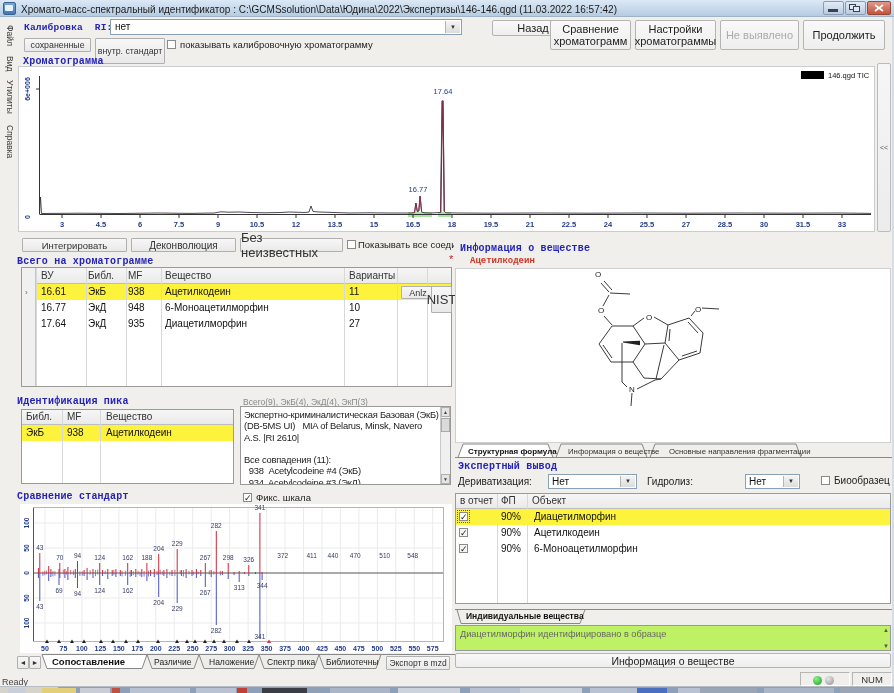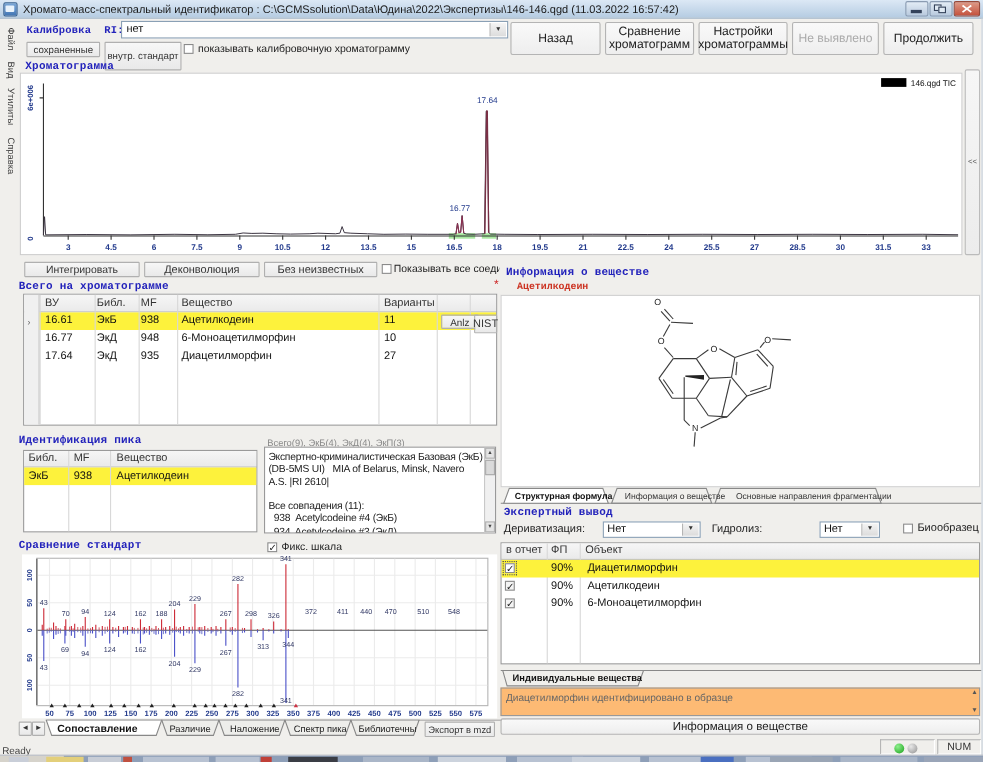--- a/index.html
+++ b/index.html
@@ -32,21 +32,21 @@
 <div class="abs" style="left:-1px;top:25px;width:16px;height:60px;font-size:8.5px;color:#3a3a3a;writing-mode:vertical-rl;">Файл</div>
 <div class="abs" style="left:-1px;top:56px;width:16px;height:60px;font-size:8.5px;color:#3a3a3a;writing-mode:vertical-rl;">Вид</div>
 <div class="abs" style="left:-1px;top:80px;width:16px;height:60px;font-size:8.5px;color:#3a3a3a;writing-mode:vertical-rl;">Утилиты</div>
 <div class="abs" style="left:-1px;top:125px;width:16px;height:60px;font-size:8.5px;color:#3a3a3a;writing-mode:vertical-rl;">Справка</div>
 <div class="abs hdr" style="left:24px;top:22px;font-size:9.5px">Калибровка&nbsp; RI:</div>
 <div class="combo" style="left:110px;top:19px;width:352px;height:16px;line-height:14px;padding-left:4px">нет<div class="cabtn">▼</div></div>
 <div class="sbtn abs" style="left:24px;top:38px;width:67px;height:14px;font-size:8.8px">сохраненные</div>
 <div class="sbtn abs" style="left:95px;top:38px;width:70px;height:26px;font-size:8.8px;white-space:nowrap">внутр. стандарт</div>
 <div class="cb" style="left:167px;top:40px"></div>
 <div class="abs" style="left:180px;top:39px;font-size:9.5px;color:#222">показывать калибровочную хроматограмму</div>
-<div class="btn abs" style="left:464px;top:20px;width:82px;height:30px;color:#222;line-height:12px">Назад</div>
+<div class="btn abs" style="left:492px;top:20px;width:82px;height:16px;color:#222;line-height:12px">Назад</div>
 <div class="btn abs" style="left:550px;top:20px;width:81px;height:30px;color:#222;line-height:12px">Сравнение<br>хроматограмм</div>
 <div class="btn abs" style="left:635px;top:20px;width:81px;height:30px;color:#222;line-height:12px">Настройки<br>хроматограммы</div>
 <div class="btn abs" style="left:720px;top:20px;width:79px;height:30px;color:#aaa;line-height:12px">Не выявлено</div>
 <div class="btn abs" style="left:803px;top:20px;width:82px;height:30px;color:#222;line-height:12px">Продолжить</div>
 <div class="abs hdr" style="left:23px;top:56px">Хроматограмма</div>
 <div class="abs" style="left:18px;top:66px;width:857px;height:166px;background:#ffffff;border:1px solid #cccccc">
 <svg width="857" height="166" style="position:absolute;left:0;top:0">
 <line x1="20.5" y1="9" x2="20.5" y2="147" stroke="#333333"></line>
 <line x1="17" y1="22" x2="20.5" y2="22" stroke="#333333"></line>
 <rect x="389" y="145" width="24" height="5" fill="#a8e8a0"></rect>
@@ -101,21 +101,21 @@
 <text x="11" y="150" font-size="7" font-weight="bold" fill="#223a8c" text-anchor="middle" transform="rotate(-90 11 150)">0</text>
 <text x="399" y="125" font-size="7.5" fill="#223a8c" text-anchor="middle">16.77</text>
 <text x="424" y="27" font-size="7.5" fill="#223a8c" text-anchor="middle">17.64</text>
 <rect x="782" y="4" width="23" height="8" fill="#000000"></rect>
 <text x="809" y="11" font-size="7.5" fill="#111111">146.qgd TIC</text>
 </svg>
 </div>
 <div class="abs" style="left:877px;top:63px;width:14px;height:169px;background:linear-gradient(#f6f6f6,#ececec);border:1px solid #bbbbbb;border-radius:2px;font-size:7px;color:#555;display:flex;align-items:center;justify-content:center">&lt;&lt;</div>
 <div class="sbtn abs" style="left:22px;top:238px;width:105px;height:14px;font-size:9.5px">Интегрировать</div>
 <div class="sbtn abs" style="left:131px;top:238px;width:105px;height:14px;font-size:10px">Деконволюция</div>
-<div class="sbtn abs" style="left:240px;top:238px;width:103px;height:14px;font-size:10px">Без неизвестных</div>
+<div class="sbtn abs" style="left:240px;top:238px;width:103px;height:14px;font-size:13px">Без неизвестных</div>
 <div class="cb" style="left:347px;top:240px"></div>
 <div class="abs" style="left:358px;top:239px;width:96px;overflow:hidden;font-size:9.5px;color:#222;white-space:nowrap">Показывать все соединения</div>
 <div class="abs" style="left:449px;top:253px;color:#cc2222;font-size:11px">*</div>
 <div class="abs hdr" style="left:17px;top:256px">Всего на хроматограмме</div>
 <div class="tbl" style="left:21px;top:267px;width:431px;height:120px">
 <div class="th" style="left:0;top:0;width:429px;height:16px"></div>
 <div class="abs" style="left:0;top:0;width:14px;height:118px;background:#f0f0f0;border-right:1px solid #c6c6c6"></div>
 <div class="abs yel" style="left:14px;top:16px;width:415px;height:16px"></div>
 <div class="abs" style="left:3px;top:20px;font-size:8px;color:#666">›</div>
 <div class="t11" style="left:19px;top:2px;color:#333">ВУ</div>
@@ -139,21 +139,21 @@
 <div class="t11" style="left:66px;top:34px">ЭкД</div>
 <div class="t11" style="left:106px;top:34px">948</div>
 <div class="t11" style="left:143px;top:34px">6-Моноацетилморфин</div>
 <div class="t11" style="left:327px;top:34px">10</div>
 <div class="t11" style="left:19px;top:50px">17.64</div>
 <div class="t11" style="left:66px;top:50px">ЭкД</div>
 <div class="t11" style="left:106px;top:50px">935</div>
 <div class="t11" style="left:143px;top:50px">Диацетилморфин</div>
 <div class="t11" style="left:327px;top:50px">27</div>
 <div class="sbtn abs" style="left:379px;top:18px;width:34px;height:13px;font-size:9px">Anlz</div>
-<div class="sbtn abs" style="left:409px;top:18px;width:21px;height:17px;font-size:10px">NIST</div>
+<div class="sbtn abs" style="left:409px;top:18px;width:21px;height:27px;font-size:13px">NIST</div>
 </div>
 <div class="abs hdr" style="left:17px;top:396px">Идентификация пика</div>
 <div class="tbl" style="left:21px;top:409px;width:213px;height:75px">
 <div class="th" style="left:0;top:0;width:211px;height:15px"></div>
 <div class="abs yel" style="left:0;top:15px;width:211px;height:16px"></div>
 <div class="t11" style="left:4px;top:1px;color:#333">Библ.</div>
 <div class="t11" style="left:45px;top:1px;color:#333">MF</div>
 <div class="t11" style="left:84px;top:1px;color:#333">Вещество</div>
 <div class="sep" style="left:40px;top:0;height:73px"></div>
 <div class="sep" style="left:78px;top:0;height:73px"></div>
@@ -547,21 +547,21 @@
 <div class="t11" style="left:78px;top:33px">Ацетилкодеин</div>
 <div class="cb" style="left:3px;top:50px;background:#f4f4f4">✓</div>
 <div class="t11" style="left:45px;top:49px">90%</div>
 <div class="t11" style="left:78px;top:49px">6-Моноацетилморфин</div>
 </div>
 <svg class="abs" style="left:455px;top:604px" width="439" height="21">
 <line x1="0" y1="5.5" x2="439" y2="5.5" stroke="#888888"></line>
 <path d="M2,5.5 L6,19.5 L125,19.5 L130,5.5 Z" fill="#f0efec" stroke="#888888"></path>
 <text x="11" y="15" font-size="8.5" fill="#111" font-weight="bold">Индивидуальные вещества</text>
 </svg>
-<div class="abs" style="left:455px;top:625px;width:436px;height:26px;background:#fdba74;border:1px solid #999">
+<div class="abs" style="left:455px;top:625px;width:436px;height:26px;background:#bef264;border:1px solid #999">
 <div style="position:absolute;left:4px;top:3px;font-size:9.2px;color:#666">Диацетилморфин идентифицировано в образце</div>
 <div style="position:absolute;right:1px;top:1px;font-size:6px;color:#555">▲</div>
 <div style="position:absolute;right:1px;bottom:1px;font-size:6px;color:#555">▼</div>
 </div>
 <div class="btn abs" style="left:455px;top:653px;width:436px;height:15px;font-size:10.5px">Информация о веществе</div>
 <div class="abs" style="left:2px;top:677px;font-size:9px;color:#444">Ready</div>
 <div class="abs" style="left:800px;top:672px;width:50px;height:14px;border:1px solid #b5b5b5;border-bottom-color:#fff;border-right-color:#fff"></div>
 <div class="abs" style="left:813px;top:676px;width:9px;height:9px;border-radius:50%;background:radial-gradient(circle at 35% 30%,#8ef08e,#18a018)"></div>
 <div class="abs" style="left:825px;top:676px;width:9px;height:9px;border-radius:50%;background:radial-gradient(circle at 35% 30%,#e8e8e8,#909090)"></div>
 <div class="abs" style="left:852px;top:672px;width:40px;height:14px;border:1px solid #b5b5b5;border-bottom-color:#fff;border-right-color:#fff;font-size:9.5px;color:#333;text-align:center;line-height:13px">NUM</div>

